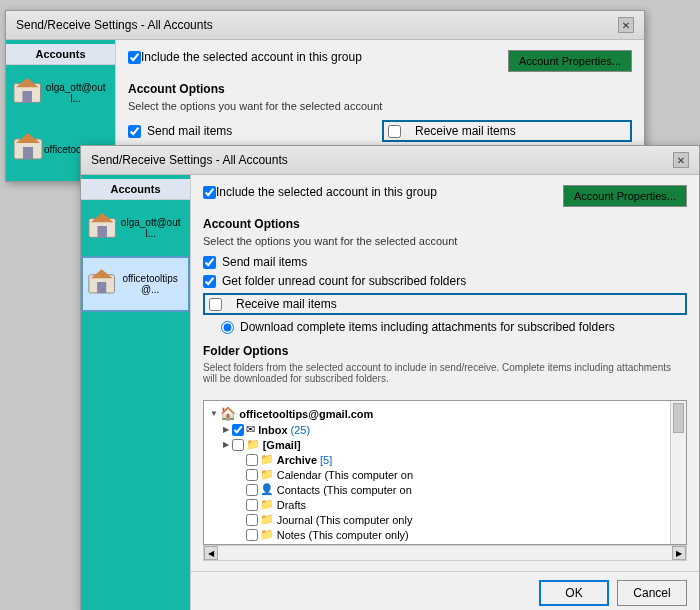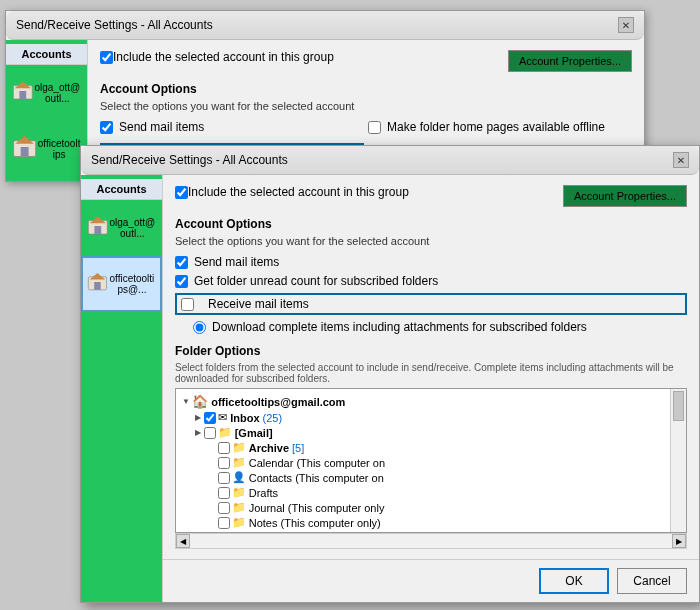--- a/index.html
+++ b/index.html
@@ -35,21 +35,20 @@
       box-shadow: 4px 4px 12px rgba(0,0,0,0.4);
     }
 
     .dialog-titlebar {
       background: linear-gradient(to bottom, #e8e8e8, #d8d8d8);
       padding: 6px 10px;
       display: flex;
       align-items: center;
       justify-content: space-between;
       border-bottom: 1px solid #bbb;
-      border-radius: 8px;
     }
 
     .dialog-title {
       font-size: 12px;
       color: #000;
       font-weight: normal;
     }
 
     .close-btn {
       width: 16px;
@@ -64,22 +63,22 @@
       color: #333;
     }
 
     .dialog-body {
       display: flex;
       height: 100%;
     }
 
     
     .accounts-sidebar {
-      width: 82px;
-      background: #22c55e;
+      width: 110px;
+      background: #14b8a6;
       border-right: 1px solid #ccc;
       padding: 4px 0;
     }
 
     .accounts-sidebar-header {
       background: #dde5f0;
       padding: 4px 8px;
       font-size: 11px;
       font-weight: bold;
       text-align: center;
@@ -176,21 +175,21 @@
     .folder-options-title {
       font-weight: bold;
       font-size: 12px;
       margin-top: 10px;
       margin-bottom: 4px;
     }
 
     .folder-desc {
       font-size: 10px;
       color: #555;
-      margin-bottom: 4px;
+      margin-bottom: 16px;
     }
 
     .folder-tree-container {
       border: 1px solid #999;
       background: #fff;
       height: 145px;
       overflow-y: auto;
       overflow-x: hidden;
       position: relative;
     }
@@ -330,24 +329,20 @@
         </div>
         <button class="account-props-btn">Account Properties...</button>
       </div>
       <div class="section-title">Account Options</div>
       <div class="section-desc">Select the options you want for the selected account</div>
       <div class="two-col">
         <div class="option-row">
           <input type="checkbox" checked="" style="">
           <span>Send mail items</span>
         </div>
-        <div class="option-row">
-          <input type="checkbox" style="">
-          <span>Make folder home pages available offline</span>
-        </div>
         <div class="highlighted-row">
           <input type="checkbox" style="">
           <span>Receive mail items</span>
         </div>
         <div class="option-row">
           <input type="checkbox" style="">
           <span>Synchronize forms</span>
         </div>
       </div>
     </div>

